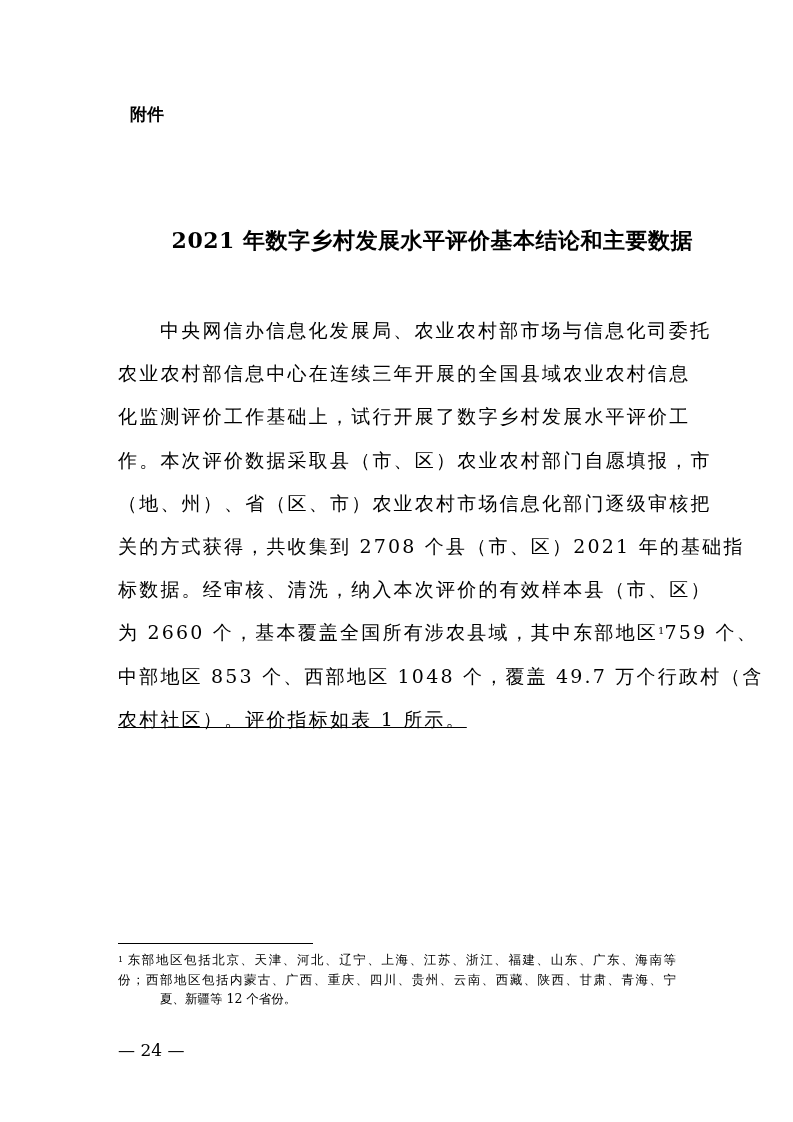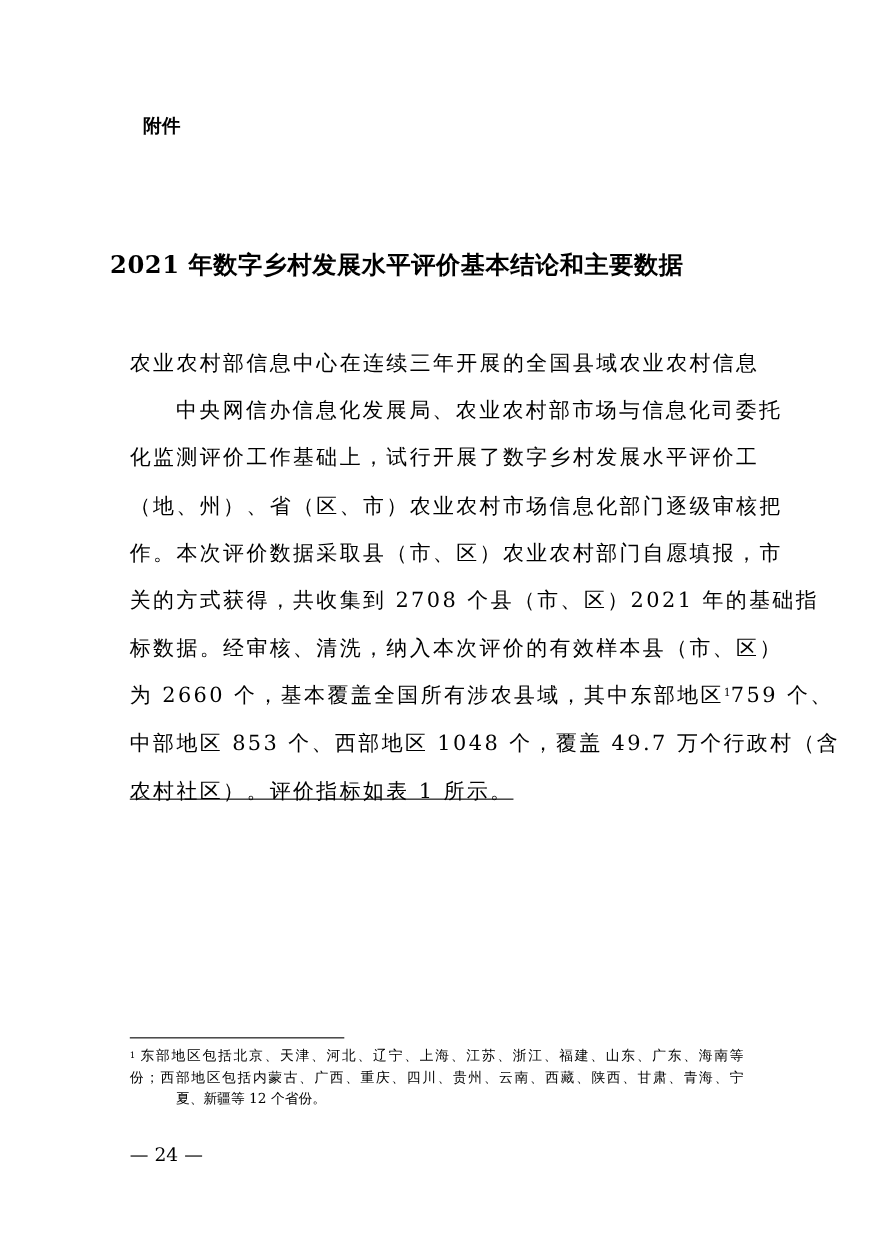--- a/index.html
+++ b/index.html
@@ -3,21 +3,21 @@
 <meta charset="utf-8">
 <style>
   html, body { margin: 0; padding: 0; background: #ffffff; }
   body { width: 793px; height: 1122px; position: relative; overflow: hidden; color: #000; }
   .page { position: absolute; left: 0; top: 0; width: 793px; height: 1122px; background: #fff; }
   .attach {
     position: absolute; left: 118px; top: 103px;
     font-family: "DejaVu Sans", sans-serif; font-weight: bold; font-size: 17px; padding-left: 12px;
   }
   .title {
-    position: absolute; left: 100px; width: 593px; top: 226px; text-align: left;
+    position: absolute; left: 100px; width: 593px; top: 226px; text-align: right;
     font-family: "DejaVu Serif", serif; font-weight: bold; font-size: 22px; letter-spacing: 0.5px;
     white-space: nowrap;
   }
   .body {
     position: absolute; left: 118px; top: 309px; width: 560px;
     font-family: "DejaVu Serif", serif; font-size: 19px; line-height: 43.2px;
     letter-spacing: 2.2px;
   }
   .line { white-space: nowrap; height: 43.2px; text-align: justify; text-align-last: justify; }
   .line.first { text-indent: 42px; }
@@ -38,25 +38,25 @@
 </style>
 </head>
 <body>
 
 <div class="page">
   <div class="attach">附件</div>
 
   <div class="title">2021 年数字乡村发展水平评价基本结论和主要数据</div>
 
   <div class="body">
+    <div class="line first">中央网信办信息化发展局、农业农村部市场与信息化司委托</div>
     <div class="line">农业农村部信息中心在连续三年开展的全国县域农业农村信息</div>
-    <div class="line first">中央网信办信息化发展局、农业农村部市场与信息化司委托</div>
     <div class="line">化监测评价工作基础上，试行开展了数字乡村发展水平评价工</div>
+    <div class="line">作。本次评价数据采取县（市、区）农业农村部门自愿填报，市</div>
     <div class="line">（地、州）、省（区、市）农业农村市场信息化部门逐级审核把</div>
-    <div class="line">作。本次评价数据采取县（市、区）农业农村部门自愿填报，市</div>
     <div class="line">关的方式获得，共收集到 2708 个县（市、区）2021 年的基础指</div>
     <div class="line">标数据。经审核、清洗，纳入本次评价的有效样本县（市、区）</div>
     <div class="line"><span>为 2660 个，基本覆盖全国所有涉农县域，其中东部地区</span><sup>1</sup><span>759 个、</span></div>
     <div class="line">中部地区 853 个、西部地区 1048 个，覆盖 49.7 万个行政村（含</div>
     <div class="line last">农村社区）。评价指标如表 1 所示。</div>
   </div>
 
   <div class="rule"></div>
 
   <div class="footnote">

